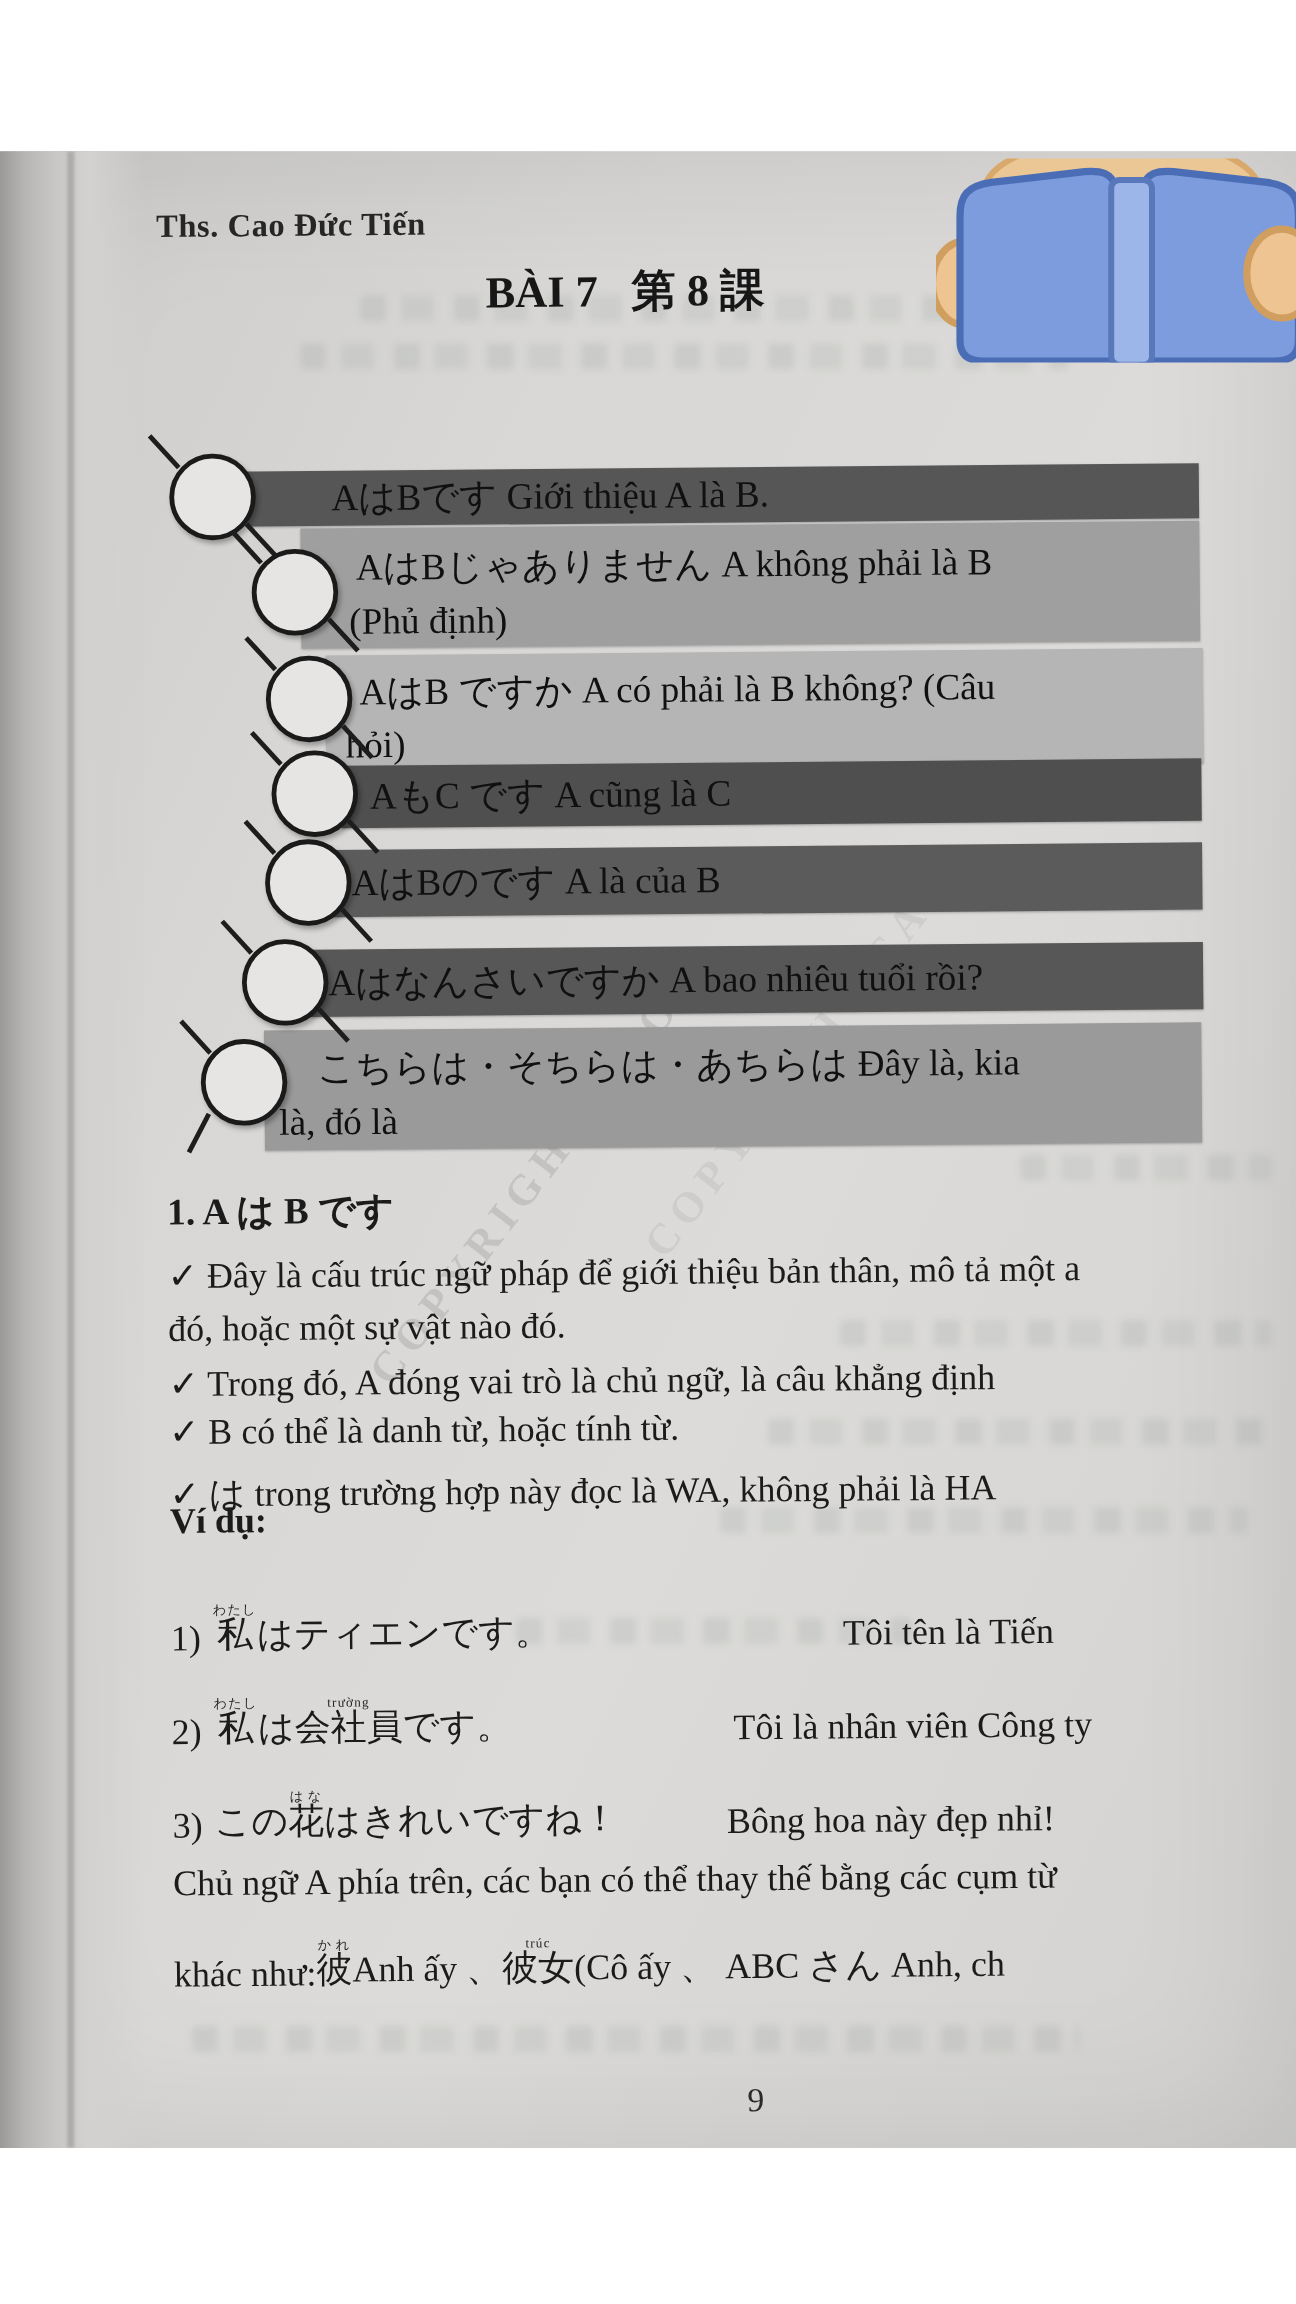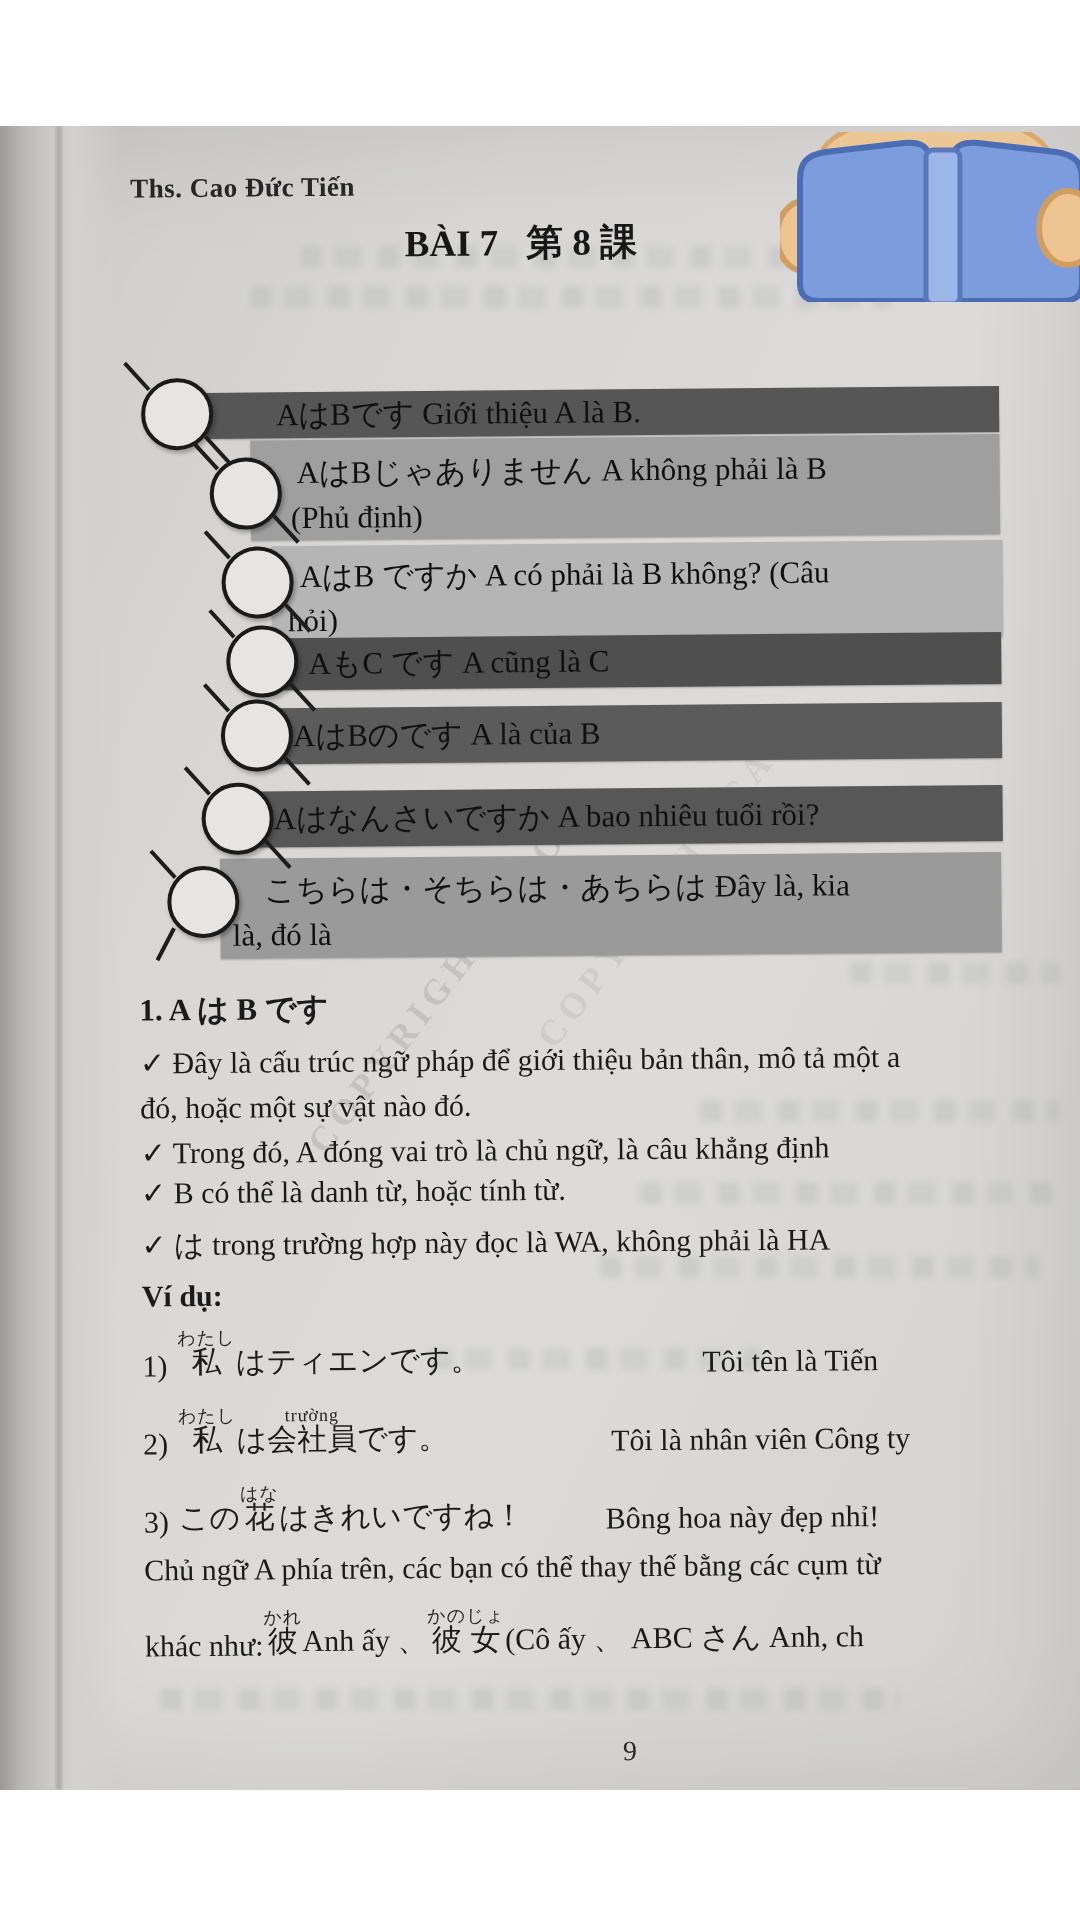--- a/index.html
+++ b/index.html
@@ -64,29 +64,29 @@
   .r3{left:226px;top:418px;}
   .r4{left:230px;top:497px;}
   .r5{left:224px;top:571px;}
   .r6{left:204px;top:654px;}
   .r7{left:169px;top:737px;}
   .r7::after{left:-24px;right:auto;bottom:-12px;transform:rotate(-62deg);}
   
   .heading{position:absolute;left:140px;top:860px;font-weight:bold;font-size:31px;}
   .note{position:absolute;left:140px;font-size:30px;white-space:nowrap;}
   .n0{top:916px;} .n1{top:962px;} .n2{top:1006px;} .n3{top:1046px;} .n4{top:1096px;}
-  .vidu{position:absolute;left:140px;top:1150px;font-weight:bold;font-size:30px;}
+  .vidu{position:absolute;left:140px;top:1122px;font-weight:bold;font-size:30px;}
   .exrow{
     position:absolute;left:140px;right:-60px;height:62px;
     display:flex;align-items:flex-end;font-size:30px;white-space:nowrap;
   }
   .ex1{top:1192px;} .ex2{top:1270px;} .ex3{top:1348px;}
   .exrow .num{margin-right:10px;}
   ruby{ruby-position:over;}
-  rt{font-size:18px;letter-spacing:1px;color:#242424;}
+  rt{font-size:11px;letter-spacing:1px;color:#242424;}
   .trans{position:absolute;bottom:0;}
   .t1{left:560px;} .t2{left:468px;} .t3{left:462px;}
   .para1{position:absolute;left:140px;top:1424px;font-size:30px;white-space:nowrap;}
   .pararow{top:1472px;}
   .pagenum{position:absolute;left:0;top:1610px;width:1248px;text-align:center;font-size:28px;color:#2a2a2a;}
   
   .wm{
     position:absolute;font-size:36px;font-weight:bold;letter-spacing:7px;
     color:rgba(105,105,105,0.20);white-space:nowrap;transform-origin:0 50%;
   }
@@ -203,21 +203,21 @@
       <span>はきれいですね！</span>
       <span class="trans t3">Bông hoa này đẹp nhỉ!</span>
     </div>
 
     <div class="para1">Chủ ngữ A phía trên, các bạn có thể thay thế bằng các cụm từ</div>
 
     <div class="exrow pararow">
       <span>khác như: </span>
       <ruby><span>彼</span><rt>かれ</rt></ruby>
       <span> Anh ấy 、</span>
-      <ruby><span>彼女</span><rt>かのじょ</rt></ruby>
+      <ruby><span>彼女</span><rt>trúc</rt></ruby>
       <span> (Cô ấy 、 ABC さん Anh, ch</span>
     </div>
 
     <div class="pagenum">9</div>
   </div>
 
   <div class="sticker">
     <svg width="306" height="170" viewBox="0 0 306 170">
 
       <ellipse cx="155" cy="28" rx="115" ry="46" fill="#ebc795" stroke="#d9a96c" stroke-width="5"></ellipse>

